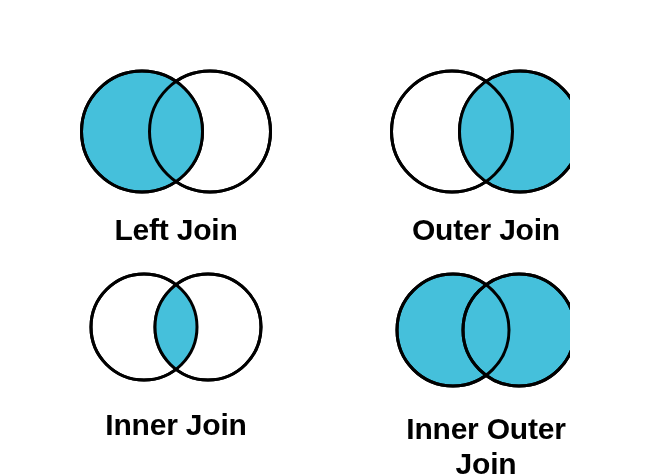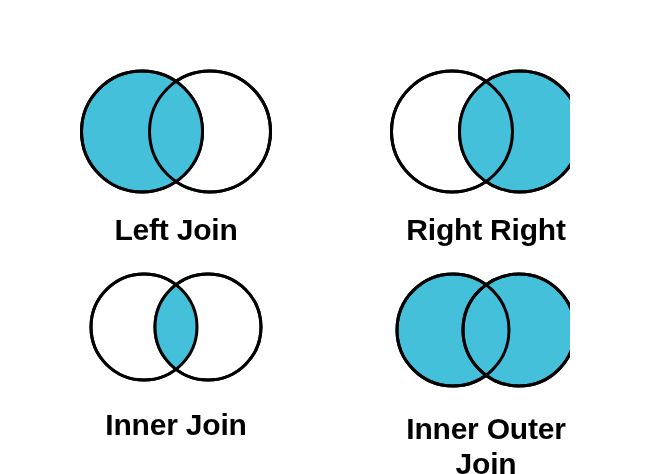--- a/index.html
+++ b/index.html
@@ -84,21 +84,21 @@
               <circle cx="136" cy="66.5" r="60.5"></circle>
             </clipPath>
         </defs>
         <circle cx="68" cy="66.5" r="60.5" fill="#ffffff" stroke="#000000" stroke-width="3"></circle>
         <circle cx="136" cy="66.5" r="60.5" fill="#45c0db" stroke="#000000" stroke-width="3"></circle>
         <circle cx="68" cy="66.5" r="60.5" fill="#45c0db" clip-path="url(#clipR-rj)"></circle>
         <circle cx="68" cy="66.5" r="60.5" fill="none" stroke="#000000" stroke-width="3"></circle>
         <circle cx="136" cy="66.5" r="60.5" fill="none" stroke="#000000" stroke-width="3"></circle>
       </svg>
     </div>
-    <div class="join-label">Right Right</div>
+    <div class="join-label">Outer Join</div>
   </div>
 
   <div class="join-cell" id="cell-inner-join">
     <div class="venn-wrap">
       <svg class="venn-svg" width="204" height="118" viewBox="0 0 204 118">
         <defs>
           <clipPath id="clipL-ij">
               <circle cx="70" cy="59" r="53"></circle>
             </clipPath>
         </defs>

